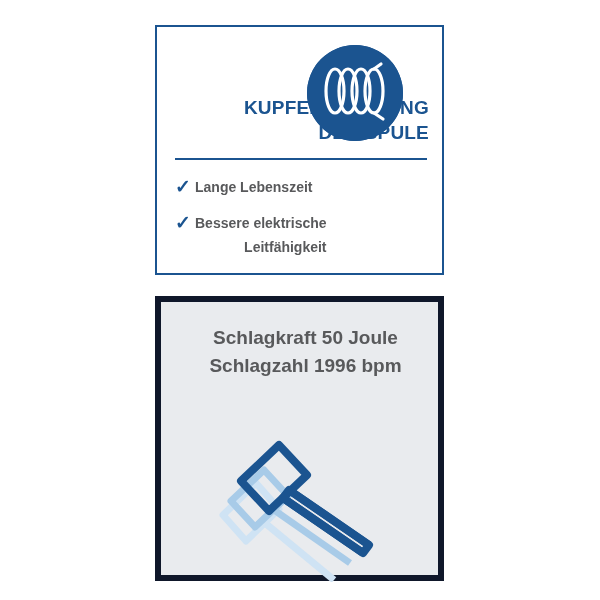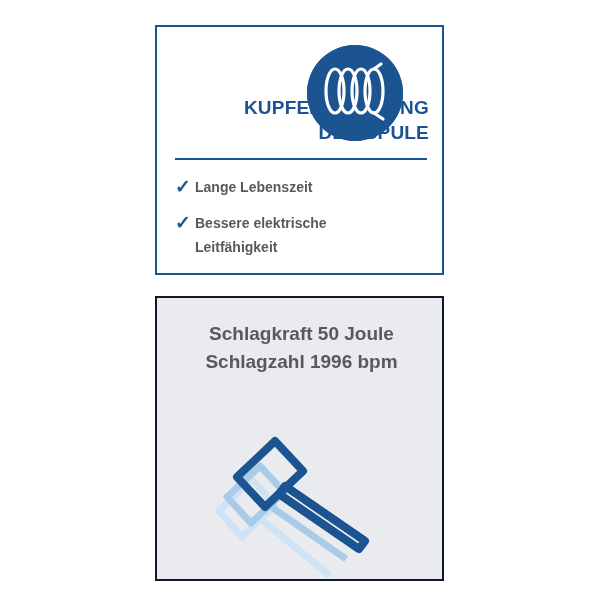--- a/index.html
+++ b/index.html
@@ -90,21 +90,21 @@
     line-height: 24px;
   }
 
   
   .card-bottom {
     position: absolute;
     left: 155px;
     top: 296px;
     width: 289px;
     height: 285px;
-    border: 2px solid #0f172a;
+    border: 6px solid #0f172a;
     background: #e9ebee;
     box-sizing: border-box;
   }
   .card-bottom-title {
     position: absolute;
     left: 0;
     top: 22px;
     width: 289px;
     text-align: center;
     color: #58595b;
@@ -149,21 +149,21 @@
 
     <div class="divider"></div>
 
     <div class="bullets">
       <div class="bullet">
         <span class="check">✓</span>
         <span class="bullet-text">Lange Lebenszeit</span>
       </div>
       <div class="bullet">
         <span class="check">✓</span>
-        <span class="bullet-text" style="white-space:pre-line;">Bessere elektrische
+        <span class="bullet-text" style="white-space:pre-line;text-align:right;">Bessere elektrische
 Leitfähigkeit</span>
       </div>
     </div>
   </div>
 
   <div class="card-bottom">
     <div class="card-bottom-title">
       <div>Schlagkraft 50 Joule</div>
       <div>Schlagzahl 1996 bpm</div>
     </div>

